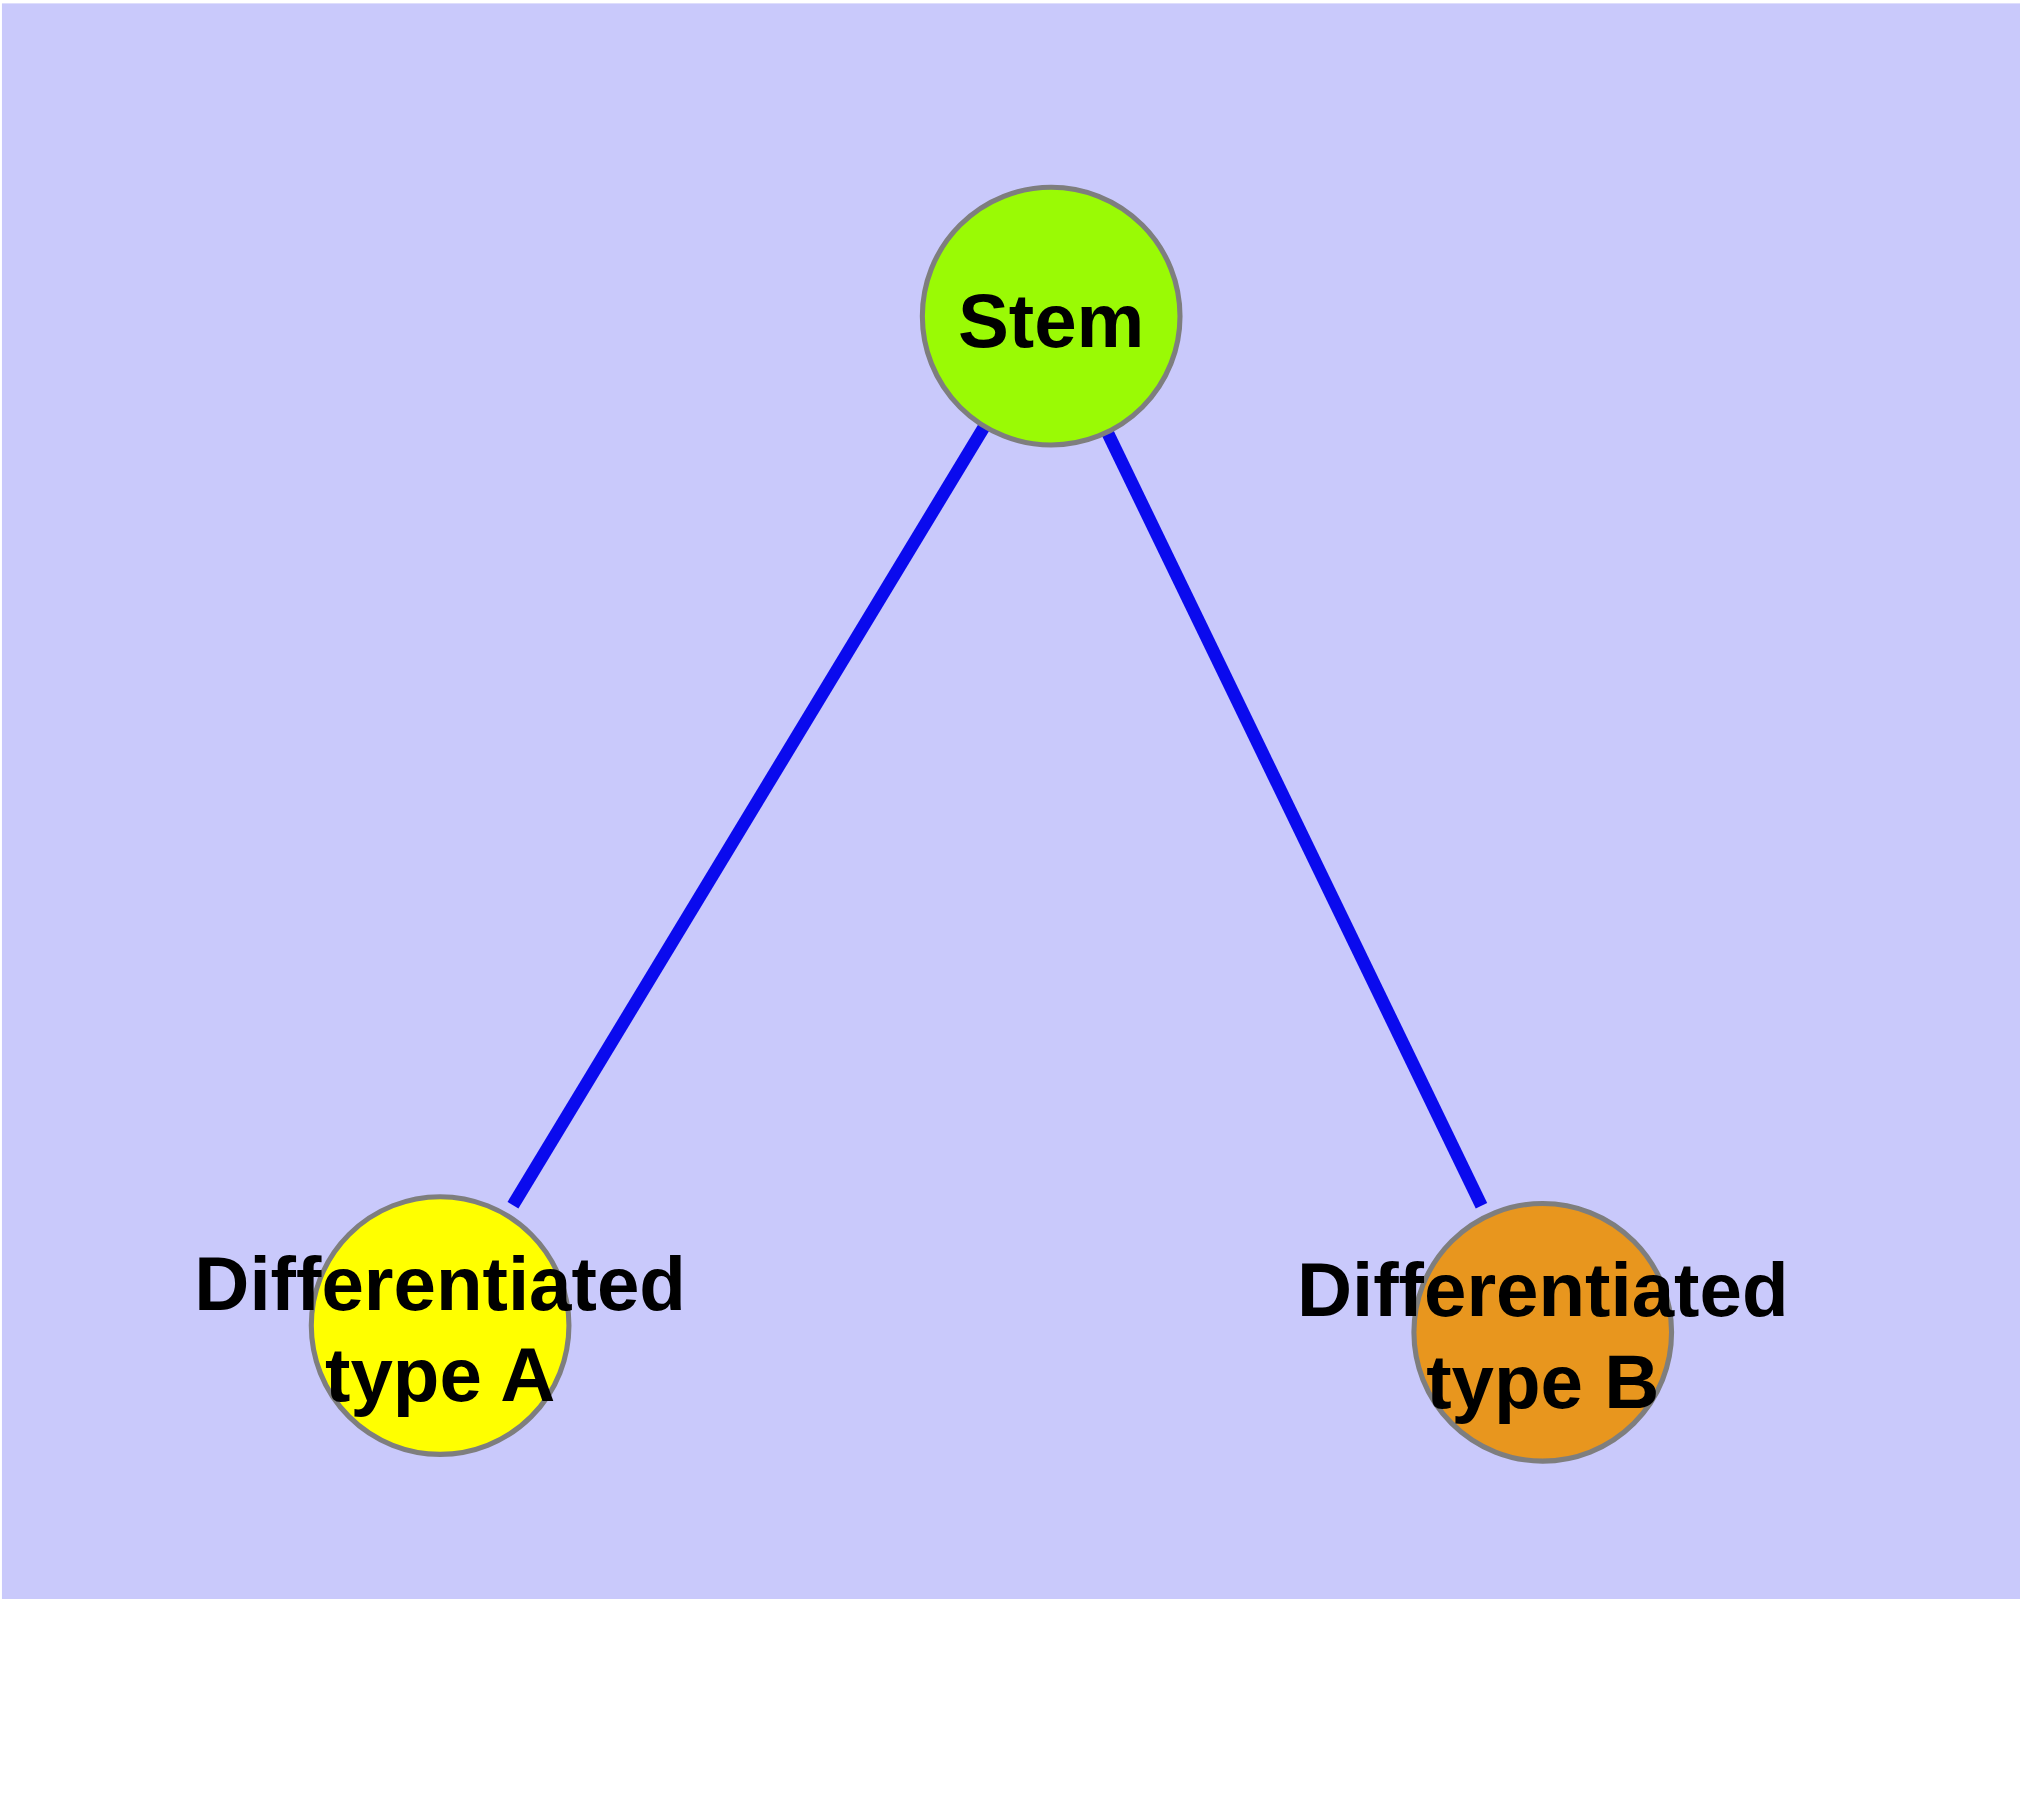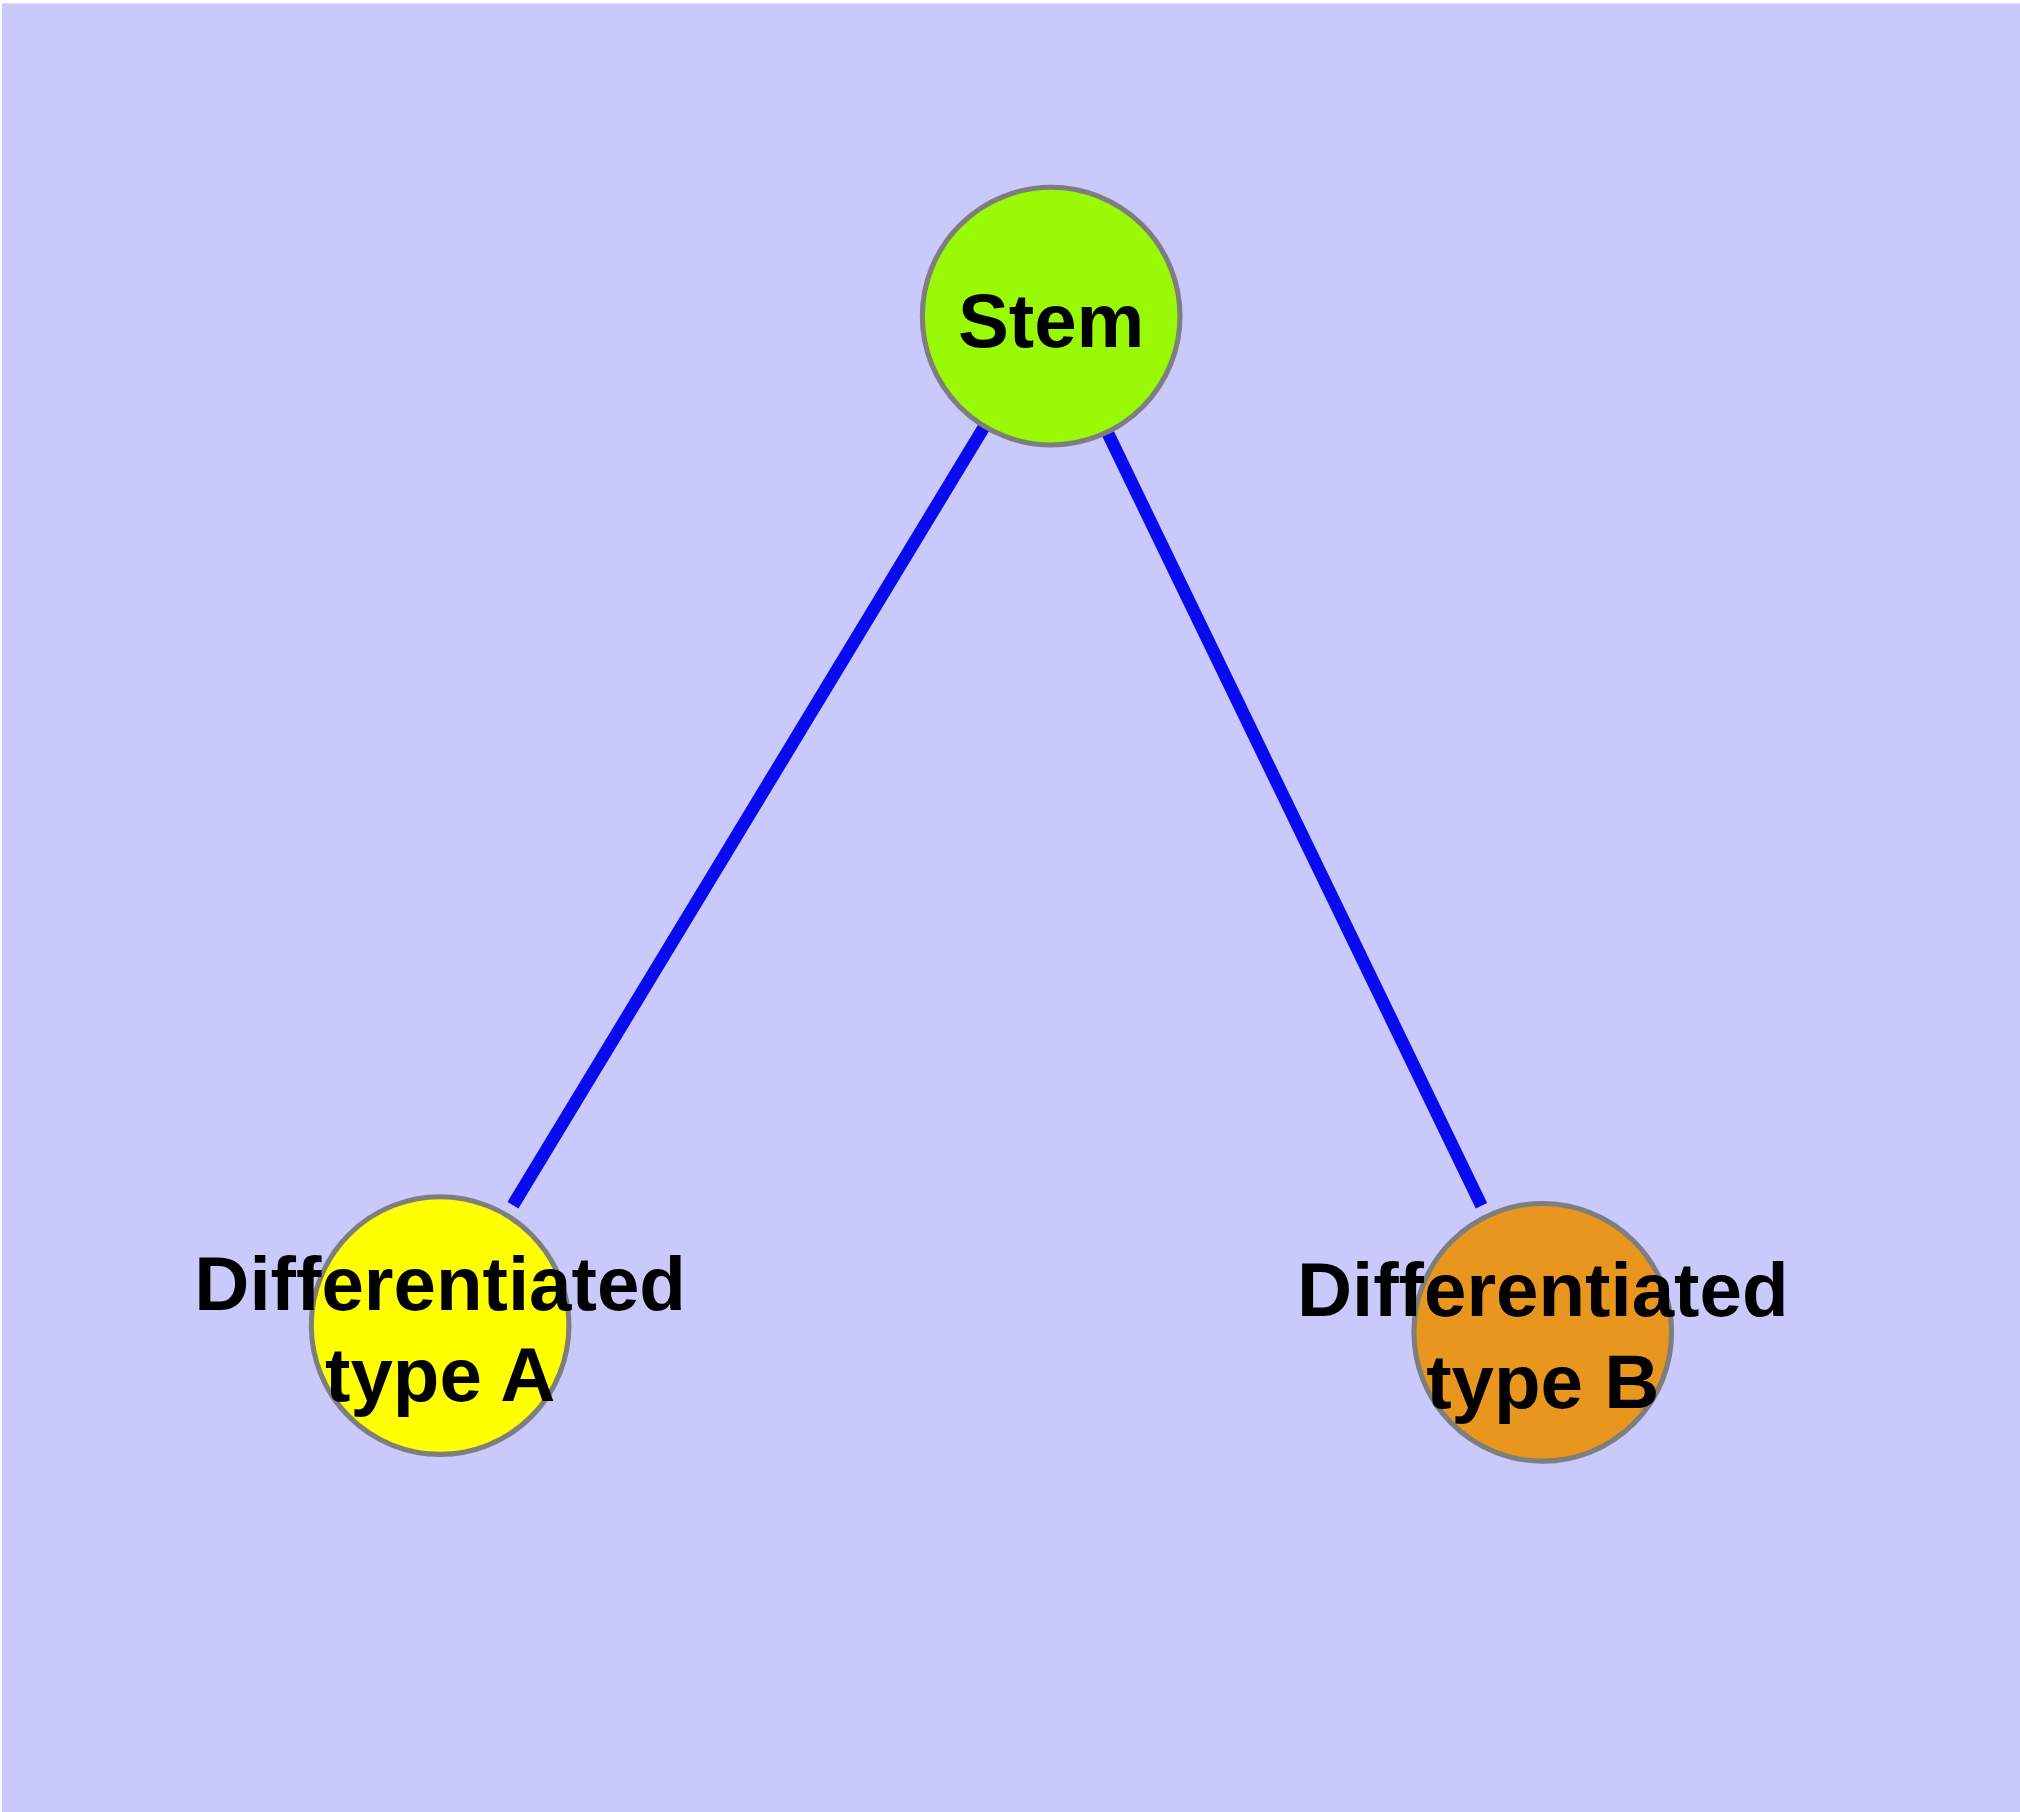--- a/index.html
+++ b/index.html
@@ -3,21 +3,21 @@
 <meta charset="utf-8">
 <style>
   html, body {
     margin: 0;
     padding: 0;
     background: #ffffff;
   }
   .stage {
     position: relative;
     width: 2021px;
-    height: 1812px;
+    height: 1599px;
     overflow: hidden;
     text-align: center;
   }
   svg {
     display: block;
     width: 2021px;
     height: 1812px;
   }
   .node-label {
     font-family: "Liberation Sans", sans-serif;

